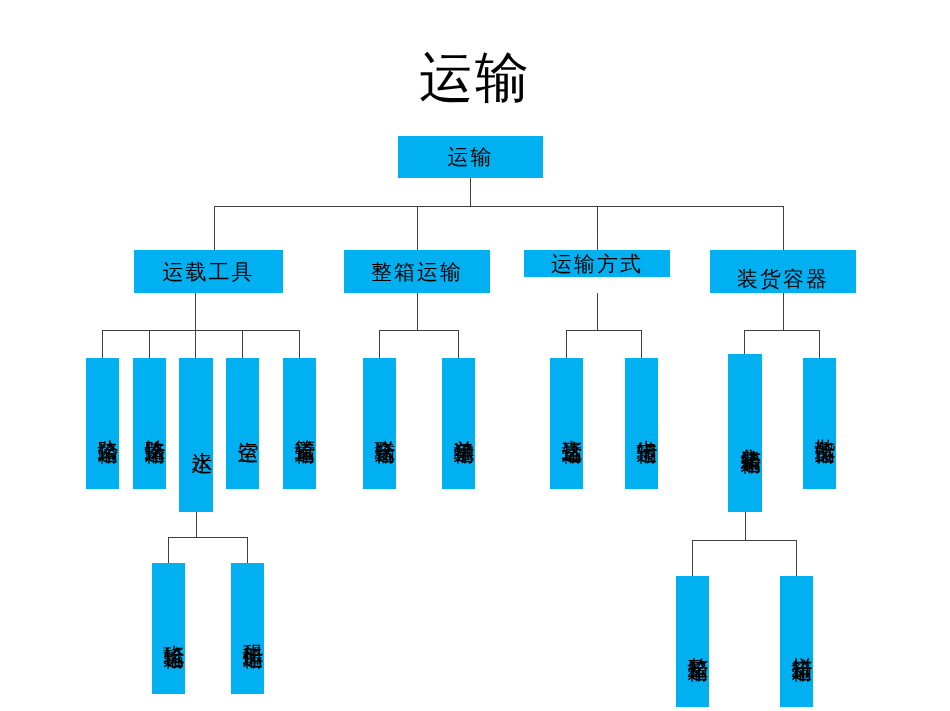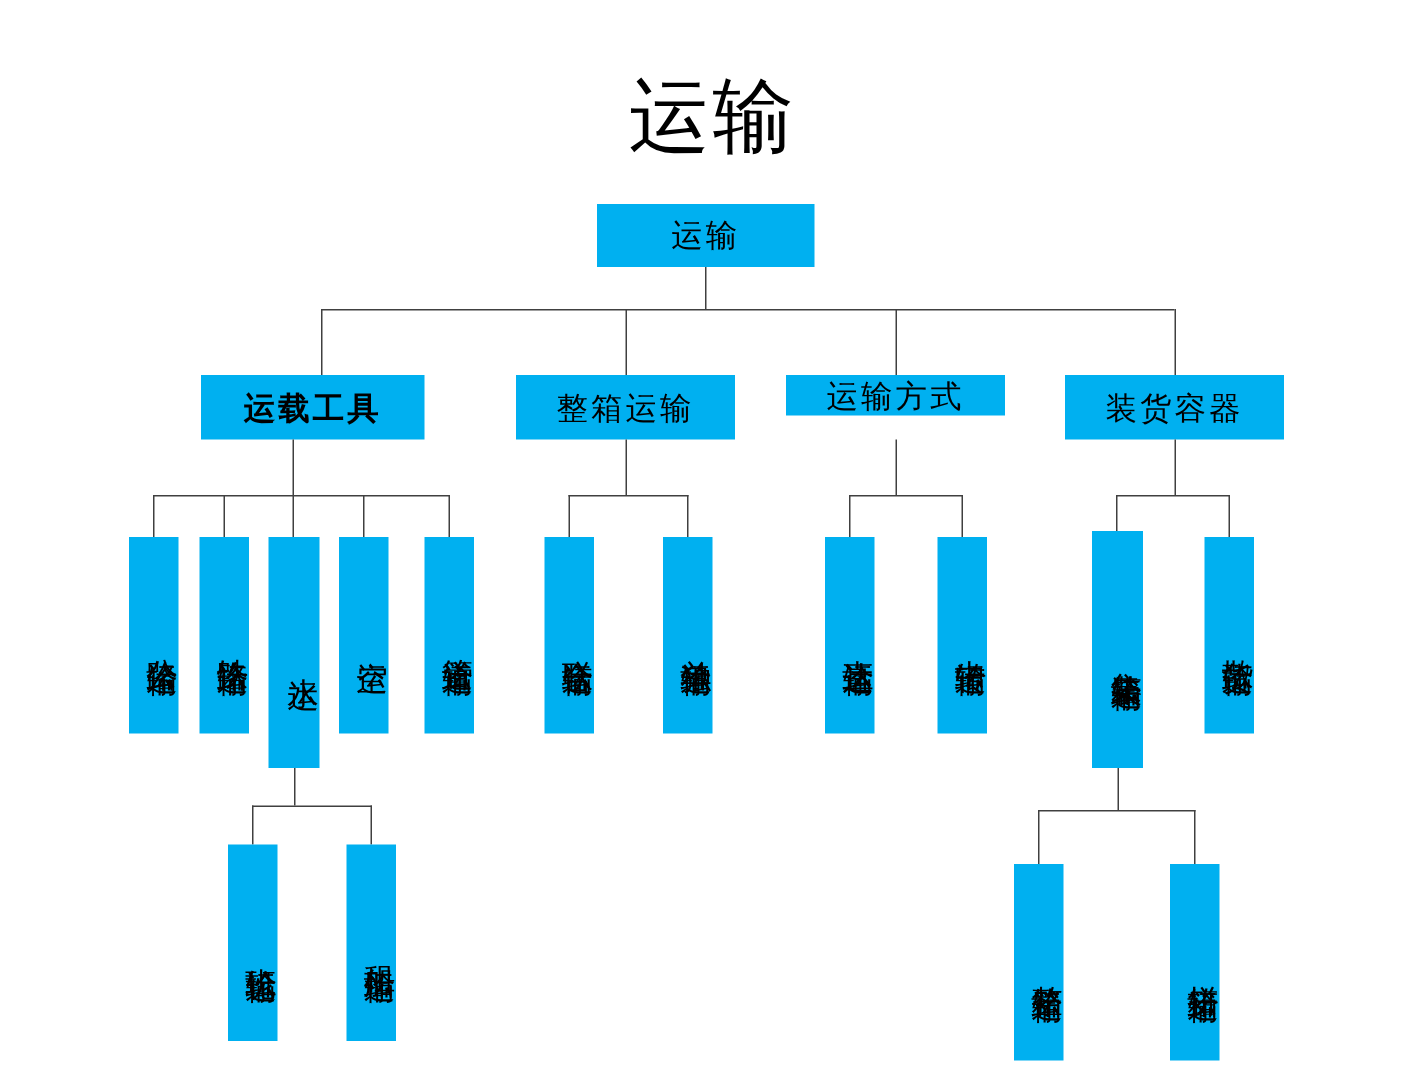--- a/index.html
+++ b/index.html
@@ -78,30 +78,30 @@
 
   <div class="edge v" style="left:470px; top:178px; height:28px;"></div>
 
   <div class="edge h" style="left:214px; top:206px; width:569px;"></div>
 
   <div class="edge v" style="left:214px; top:206px; height:44px;"></div>
   <div class="edge v" style="left:417px; top:206px; height:44px;"></div>
   <div class="edge v" style="left:597px; top:206px; height:44px;"></div>
   <div class="edge v" style="left:783px; top:206px; height:44px;"></div>
 
-  <div class="node horiz" style="left:134px; top:250px; width:149px; height:43px;font-weight:bold;">
+  <div class="node horiz" style="left:134px; top:250px; width:149px; height:43px;">
     <span>运载工具</span>
   </div>
   <div class="node horiz" style="left:344px; top:250px; width:146px; height:43px;">
     <span>整箱运输</span>
   </div>
   <div class="node horiz" style="left:524px; top:250px; width:146px; height:27px;">
     <span>运输方式</span>
   </div>
-  <div class="node horiz" style="left:710px; top:250px; width:146px; height:43px;">
+  <div class="node horiz" style="left:710px; top:250px; width:146px; height:43px;align-items:flex-end;">
     <span>装货容器</span>
   </div>
 
   <div class="edge v" style="left:195px; top:293px; height:37px;"></div>
   <div class="edge h" style="left:102px; top:330px; width:198px;"></div>
   <div class="edge v" style="left:102px; top:330px; height:28px;"></div>
   <div class="edge v" style="left:149px; top:330px; height:28px;"></div>
   <div class="edge v" style="left:195px; top:330px; height:28px;"></div>
   <div class="edge v" style="left:242px; top:330px; height:28px;"></div>
   <div class="edge v" style="left:299px; top:330px; height:28px;"></div>

